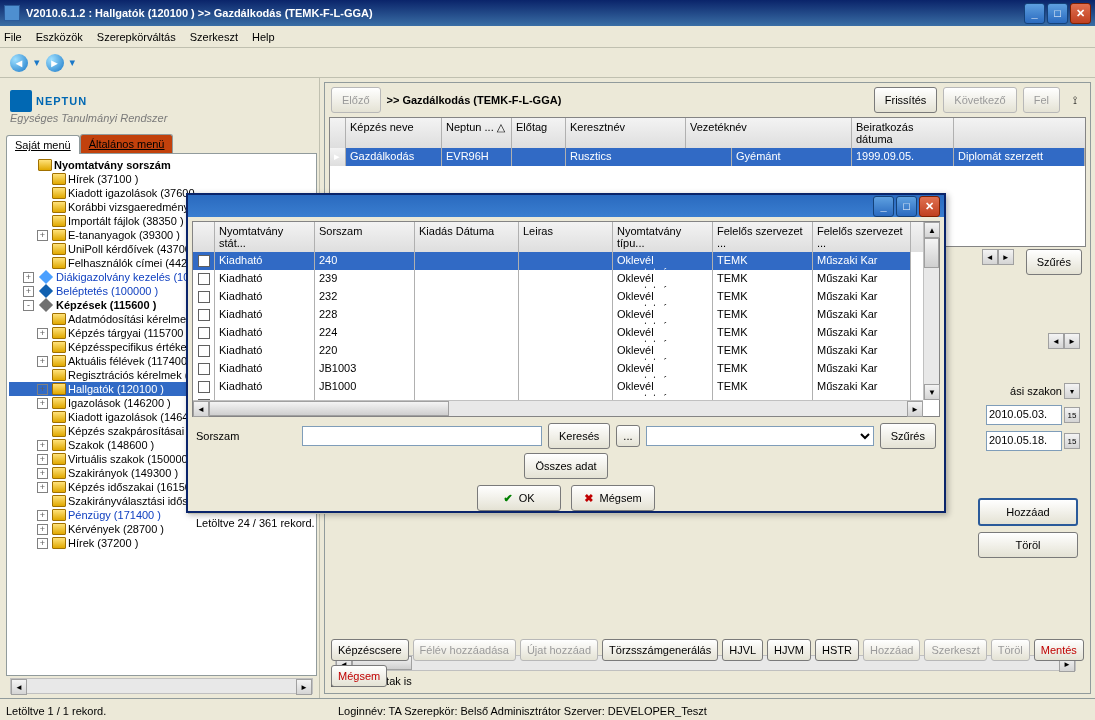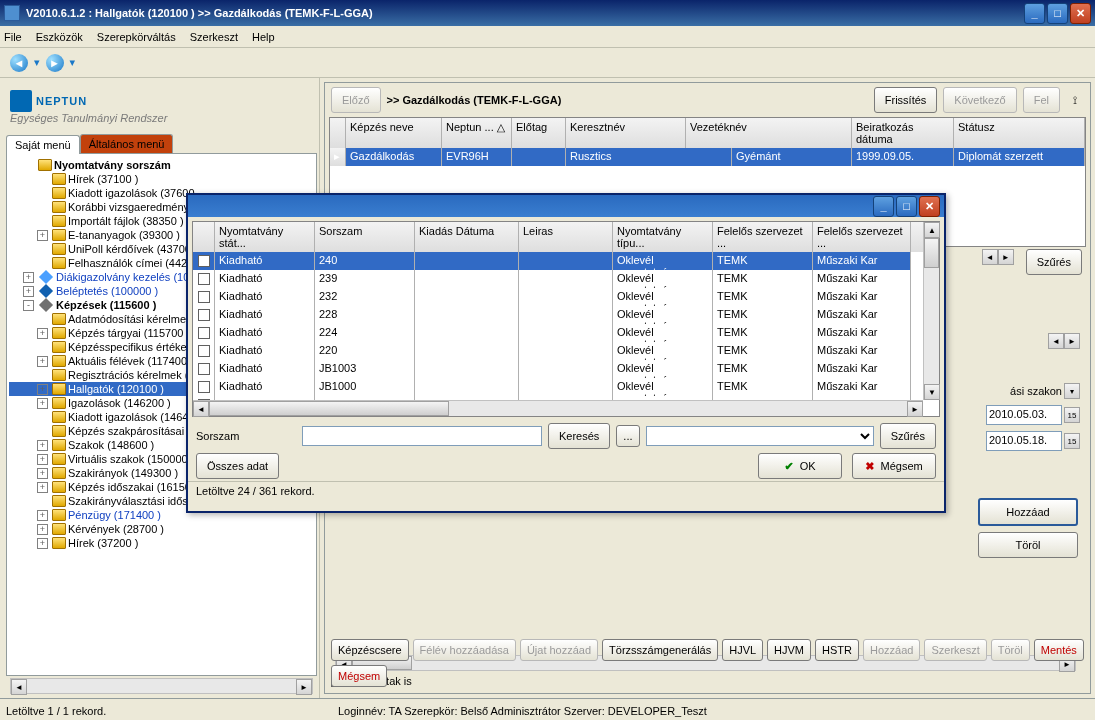--- a/index.html
+++ b/index.html
@@ -17,21 +17,21 @@
   .navbar { height:30px; display:flex; align-items:center; padding:0 6px; gap:2px; border-bottom:1px solid #c0c0b0; }
   .navbtn { width:26px; height:26px; border:1px solid transparent; border-radius:3px; display:flex; align-items:center; justify-content:center; }
   .navarrow { width:18px; height:18px; border-radius:50%; background:radial-gradient(circle at 30% 30%,#9fe0ff,#1978c8); display:flex; align-items:center; justify-content:center; color:#fff; }
 
   
   .main { display:flex; height:620px; }
   .leftpanel { width:320px; padding:4px 2px 2px 6px; border-right:1px solid #c0c0b0; display:flex; flex-direction:column; position:relative; }
   .logo { padding:8px 4px 4px 4px; }
   .logo-text { font-size:26px; font-weight:bold; color:#0168b3; letter-spacing:1px; display:flex; align-items:center; gap:4px; }
   .logo-sub { font-size:11px; color:#7a7a7a; font-style:italic; }
-  .tabs { margin-top:6px; display:flex; border-bottom:1px solid #919b9c; }
+  .tabs { margin-top:6px; display:flex; border-bottom:1px solid #919b9c;text-decoration:underline; }
   .tab { padding:3px 8px; border:1px solid #919b9c; border-bottom:none; background:#c2410c; border-radius:3px 3px 0 0; }
   .tab.active { background:#fff; position:relative; top:1px; }
   .tree { flex:1; background:#fff; border:1px solid #919b9c; border-top:none; overflow:auto; padding:4px 2px; }
   .treeitem { white-space:nowrap; padding:1px 0 1px 2px; display:flex; align-items:center; gap:2px; }
   .treeitem .exp { width:11px; height:11px; border:1px solid #808080; display:inline-flex; align-items:center; justify-content:center; font-size:9px; margin-right:2px; color:#606060;}
   .treeitem .spacer { display:inline-block; width:13px; }
   .ticon { width:14px; height:12px; background:linear-gradient(#ffe27a,#e0a800); border:1px solid #a07000; border-radius:1px; display:inline-block;}
   .diamond { width:10px; height:10px; transform:rotate(45deg); display:inline-block; margin:0 3px;}
   .treeitem.sel { background:#316ac5; color:#fff; }
   .treeitem.bold > span.lbl { font-weight:bold; }
@@ -287,21 +287,20 @@
 
       <div class="grid" style="height:130px; position:relative;">
         <div class="grid-hdr">
           <div class="cell rowh"></div>
           <div class="cell" style="width:96px">Képzés neve</div>
           <div class="cell" style="width:70px">Neptun ... △</div>
           <div class="cell" style="width:54px">Előtag</div>
           <div class="cell" style="width:120px">Keresztnév</div>
           <div class="cell" style="width:166px">Vezetéknév</div>
           <div class="cell" style="width:102px">Beiratkozás dátuma</div>
-          <div class="cell" style="flex:1">Státusz</div>
         </div>
         <div class="grid-row sel">
           <div class="cell rowh" style="background:linear-gradient(#f3f3f3,#dedede)">▸</div>
           <div class="cell" style="width:96px">Gazdálkodás</div>
           <div class="cell" style="width:70px">EVR96H</div>
           <div class="cell" style="width:54px"></div>
           <div class="cell" style="width:166px">Rusztics</div>
           <div class="cell" style="width:120px">Gyémánt</div>
           <div class="cell" style="width:102px">1999.09.05.</div>
           <div class="cell" style="flex:1">Diplomát szerzett</div>
@@ -521,21 +520,21 @@
 
   <div class="search-row">
     <span style="width:100px">Sorszam</span>
     <input class="txtinput" style="width: 240px;">
     <button class="btn">Keresés</button>
     <button class="btn" style="padding:0 6px">...</button>
     <select class="txtinput" style="flex:1"></select>
     <button class="btn">Szűrés</button>
   </div>
 
-  <div class="search-row" style="justify-content:space-between;">
+  <div class="search-row" style="justify-content:space-between;flex-direction:column;">
     <button class="btn">Összes adat</button>
     <div style="display:flex; gap:10px;">
       <button class="btn" style="width:84px;justify-content:center">
         <span style="color:#008000;font-weight:bold;margin-right:6px">✔</span>
         <span>OK</span>
       </button>
       <button class="btn" style="width:84px;justify-content:center">
         <span style="color:#c00000;font-weight:bold;margin-right:6px">✖</span>
         <span>Mégsem</span>
       </button>

